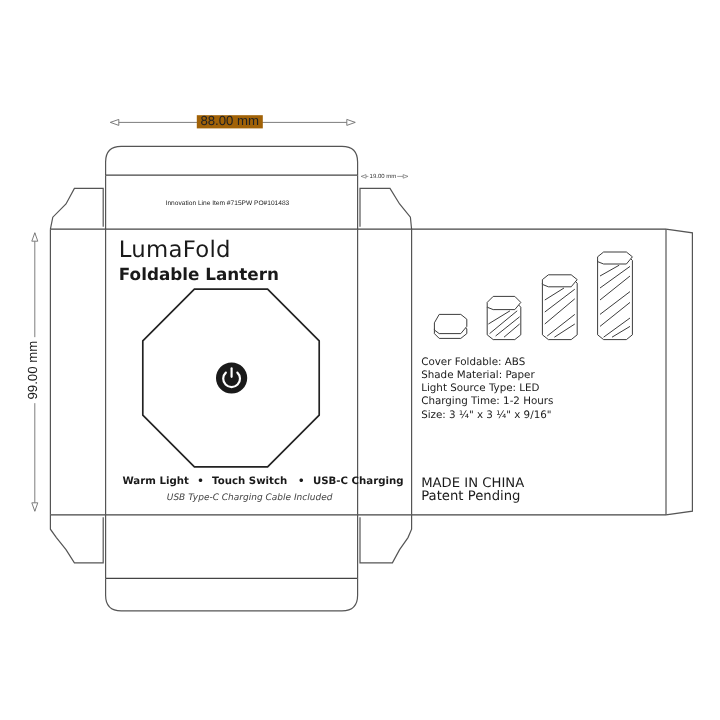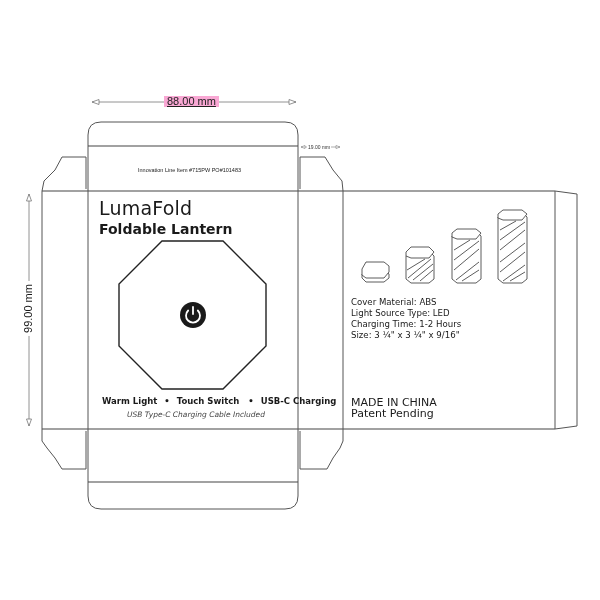--- a/index.html
+++ b/index.html
@@ -1,25 +1,25 @@
 <!DOCTYPE html>
 <html><head>
 <meta charset="utf-8">
 <style>
   html, body { margin: 0; padding: 0; background: #ffffff; }
   body { width: 600px; height: 600px; position: relative; overflow: hidden; font-family: "DejaVu Sans", sans-serif; color: #1a1a1a; }
   svg.dieline { position: absolute; left: 0; top: 0; }
   .txt { position: absolute; white-space: nowrap; line-height: 1; }
-  .dim { font-family: "Liberation Sans", sans-serif; font-size: 11px; color: #222; background: #f9a8d4; padding: 0 3px; text-decoration: underline; }
+  .dim { font-family: "Liberation Sans", sans-serif; font-size: 11px; color: #222; background: #a16207; padding: 0 3px; }
   .dim-small { font-family: "Liberation Sans", sans-serif; font-size: 5px; color: #333; background: #fff; padding: 0 1px; }
   .lineitem { font-family: "Liberation Sans", sans-serif; font-size: 5.5px; color: #222; }
   .brand { font-family: "DejaVu Sans", sans-serif; font-size: 19px; font-weight: normal; letter-spacing: 0.2px; }
   .subtitle { font-family: "DejaVu Sans", sans-serif; font-size: 14px; font-weight: bold; }
   .features { font-family: "DejaVu Sans", sans-serif; font-size: 8.5px; font-weight: bold; }
-  .cable { font-family: "DejaVu Sans", sans-serif; font-size: 7.5px; font-style: italic; color: #444; }
+  .cable { font-family: "DejaVu Sans", sans-serif; font-size: 7.5px; font-style: italic; color: #444; margin-left: 12px; }
   .specs { font-family: "DejaVu Sans", sans-serif; font-size: 8.6px; line-height: 11px; }
   .specs div { white-space: nowrap; }
   .origin { font-family: "DejaVu Sans", sans-serif; font-size: 11px; line-height: 11px; }
   .vert-dim { font-family: "Liberation Sans", sans-serif; font-size: 11px; transform: rotate(-90deg); transform-origin: center center; background:#fff; padding: 0 3px; }
 </style>
 </head>
 <body>
 
 <svg class="dieline" width="600" height="600" viewBox="0 0 600 600">
   <g fill="none" stroke="#555" stroke-width="1">
@@ -120,21 +120,22 @@
     <span style="margin:0 4px;">•</span>
     <span>Touch Switch</span>
     <span style="margin:0 4px 0 6px;">•</span>
     <span>USB-C Charging</span>
   </div>
   <div class="txt cable" style="left:127px; top:411px;">USB Type-C Charging Cable Included</div>
 </div>
 
 <div>
   <div class="txt specs" style="left:351px; top:297px;">
-    <div>Cover Material: ABS</div>
+    <div>Cover Foldable: ABS</div>
+    <div>Shade Material: Paper</div>
     <div>Light Source Type: LED</div>
     <div>Charging Time: 1-2 Hours</div>
     <div>Size: 3 ¼" x 3 ¼" x 9/16"</div>
   </div>
   <div class="txt origin" style="left:351px; top:397px;">
     <div>MADE IN CHINA</div>
     <div>Patent Pending</div>
   </div>
 </div>
 

